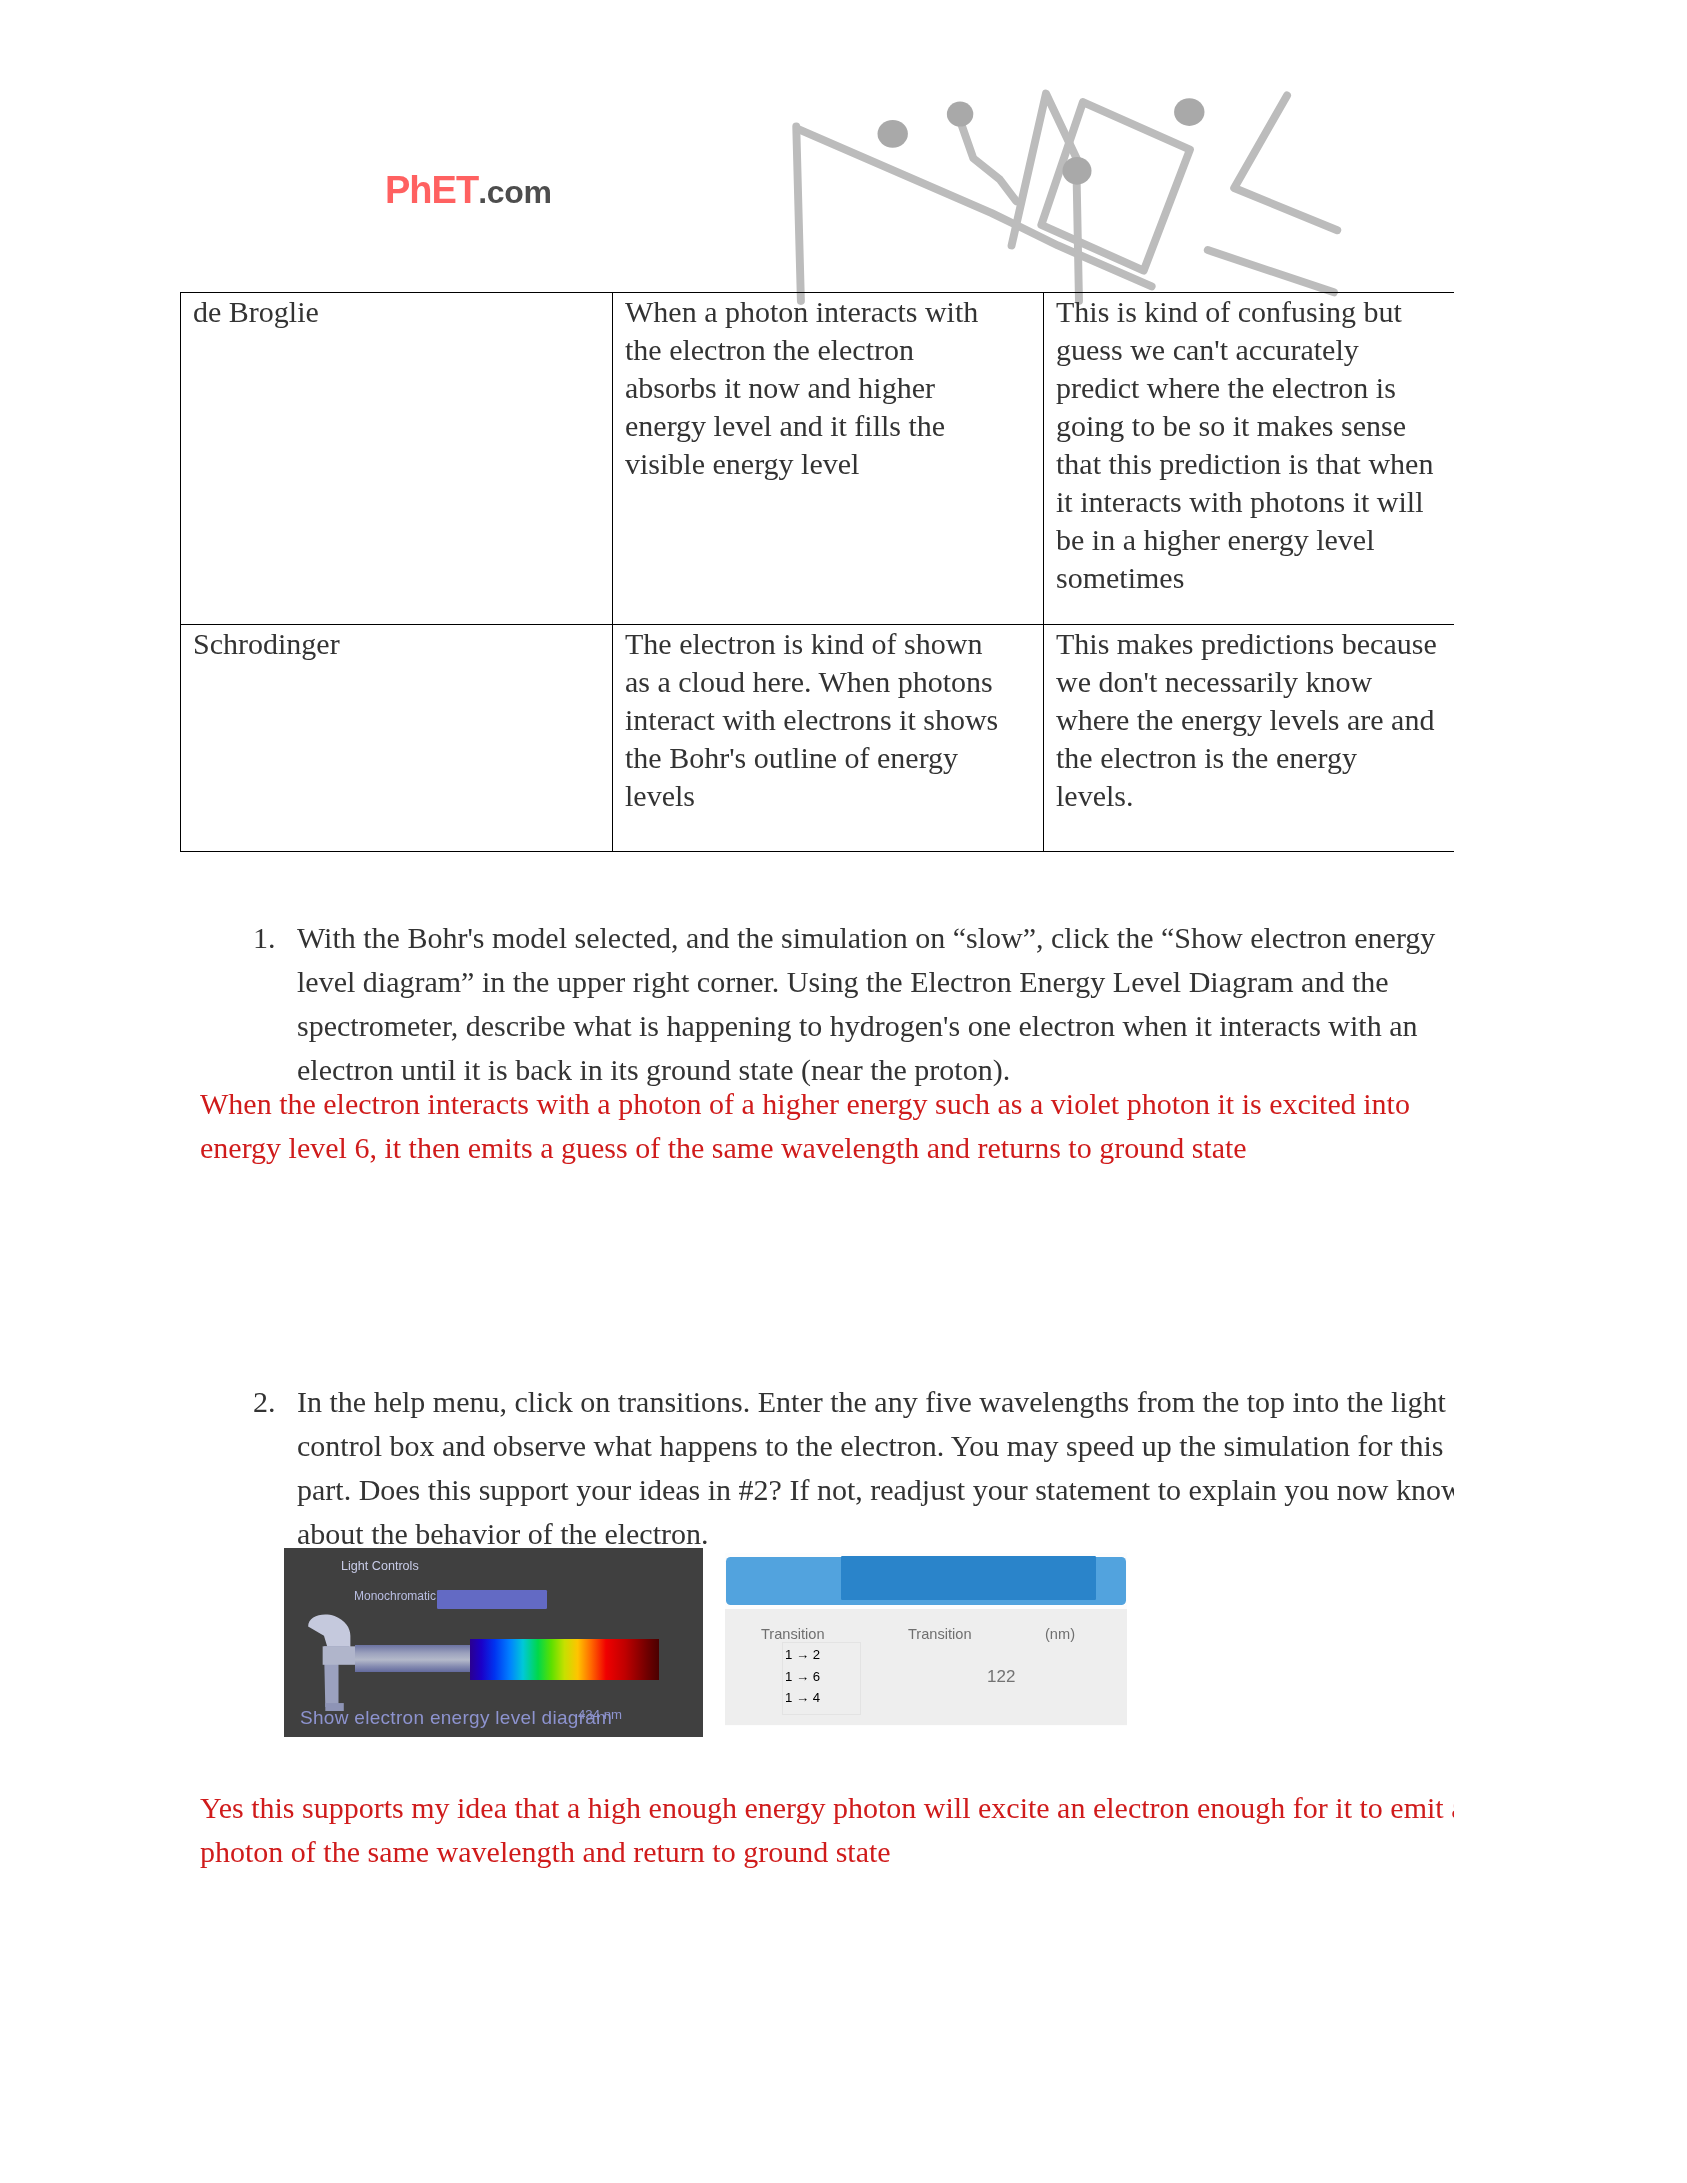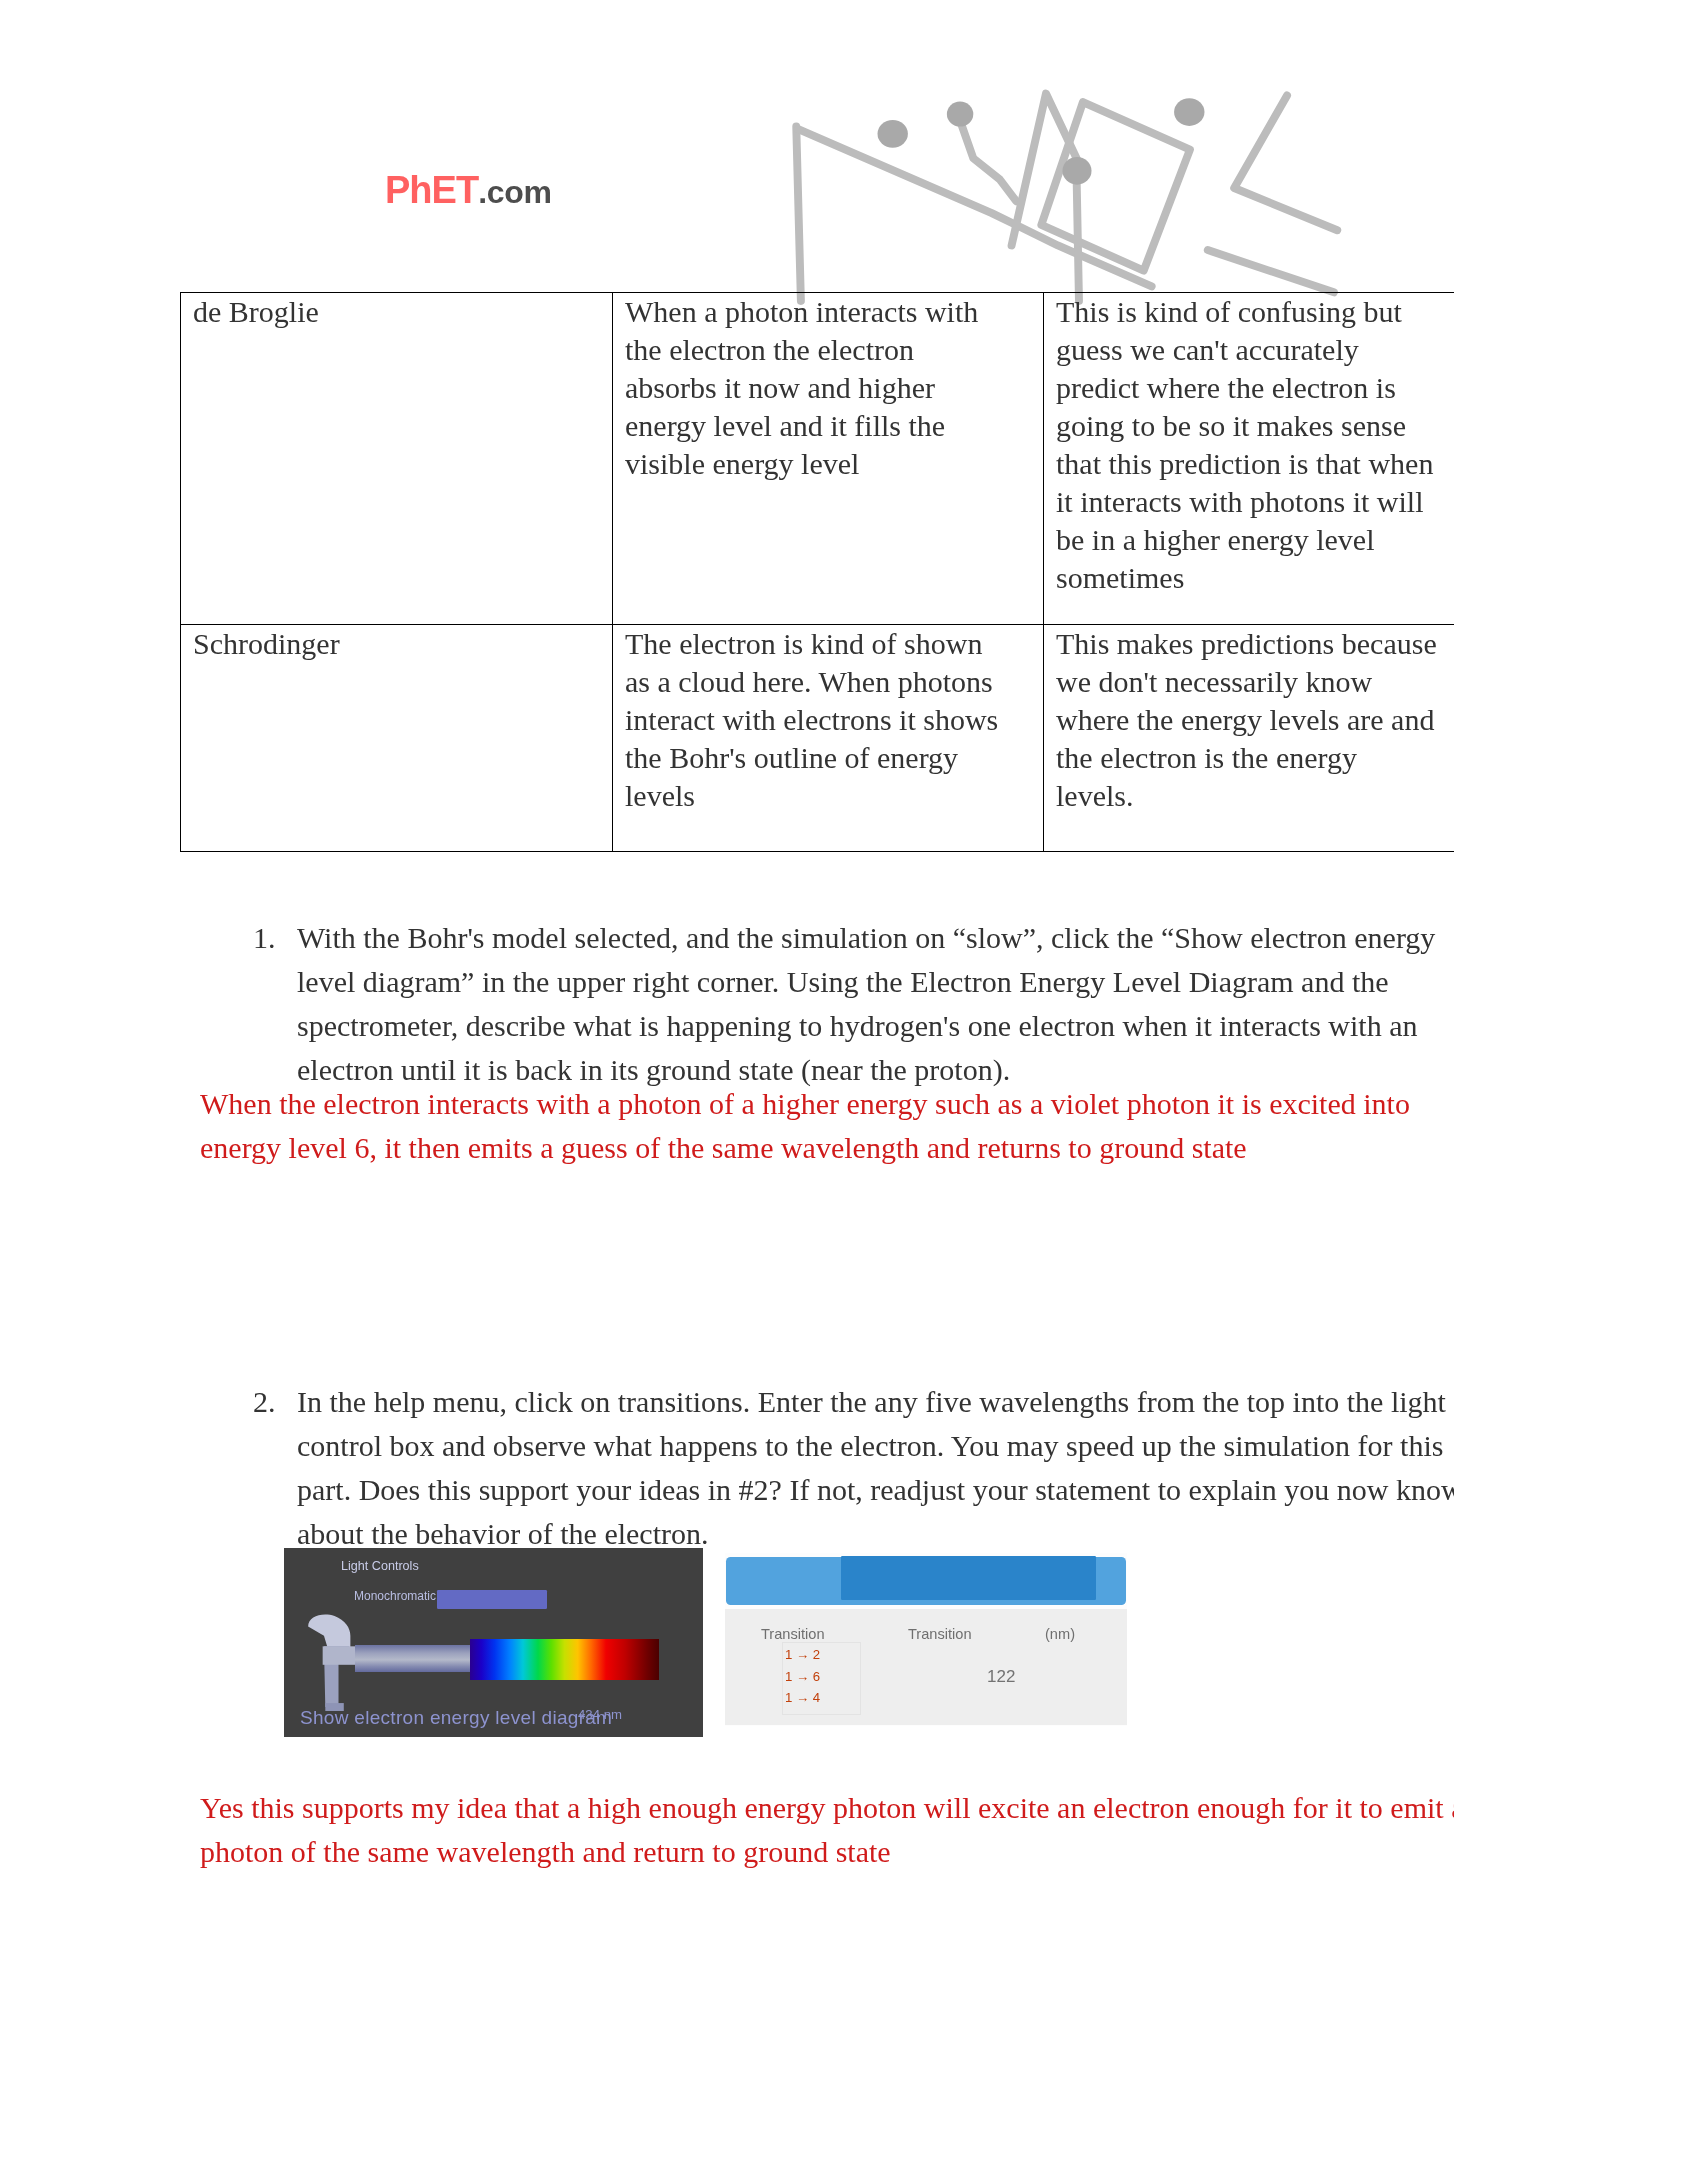--- a/index.html
+++ b/index.html
@@ -49,21 +49,21 @@
     background:#636ac4;border-radius:1.3px;}
 
   
   #dlgshot{position:absolute;left:725px;top:1553px;width:402px;height:173px;background:#fdfdfd;}
   #dlgshot .titlebar{position:absolute;left:0.7px;top:4px;width:400px;height:48px;
     background:#52a3de;border-radius:4.6px;}
   #dlgshot .titlebar .inner{position:absolute;left:115px;top:-0.7px;width:255px;height:44px;
     background:#2a84ca;border-radius:1.3px;}
   #dlgshot .dbody{position:absolute;left:0;top:56px;width:402px;height:116px;background:#eeeeee;}
   #dlgshot .colh{position:absolute;font-family:"Liberation Sans",sans-serif;font-size:14.6px;color:#6f6f6f;white-space:nowrap;}
-  #dlgshot .cell{position:absolute;font-family:"Liberation Sans",sans-serif;font-size:13.2px;color:#c2410c;white-space:nowrap;}
+  #dlgshot .cell{position:absolute;font-family:"Liberation Sans",sans-serif;font-size:13.2px;color:#000000;white-space:nowrap;}
   #dlgshot .cellbox{position:absolute;left:57px;top:33px;width:77px;height:71px;border:0.7px solid #e3e3e3;}
 </style>
 </head>
 <body>
 
 <div id="page">
 
   <div class="phet-logo">
     <span class="p">PhET</span><span class="c">.com</span>
   </div>

